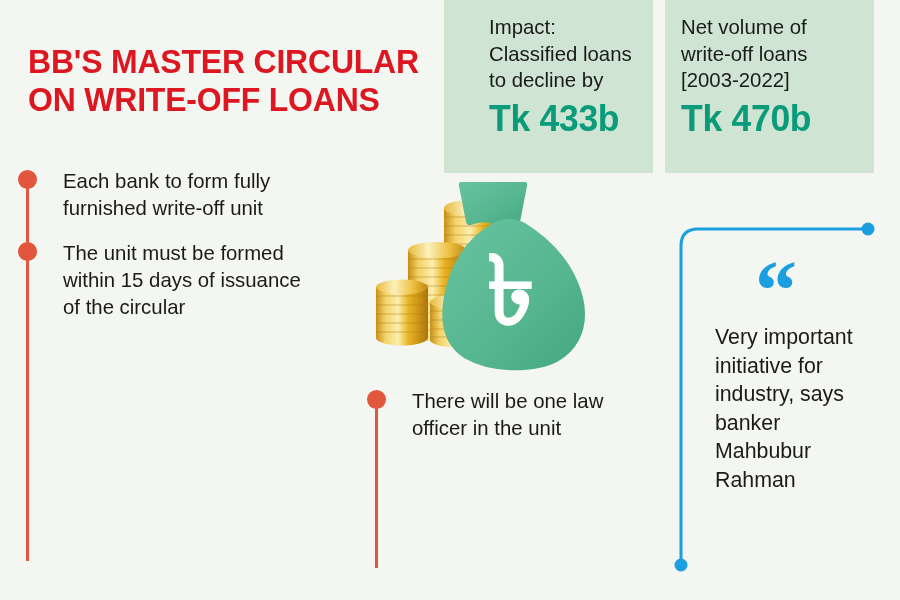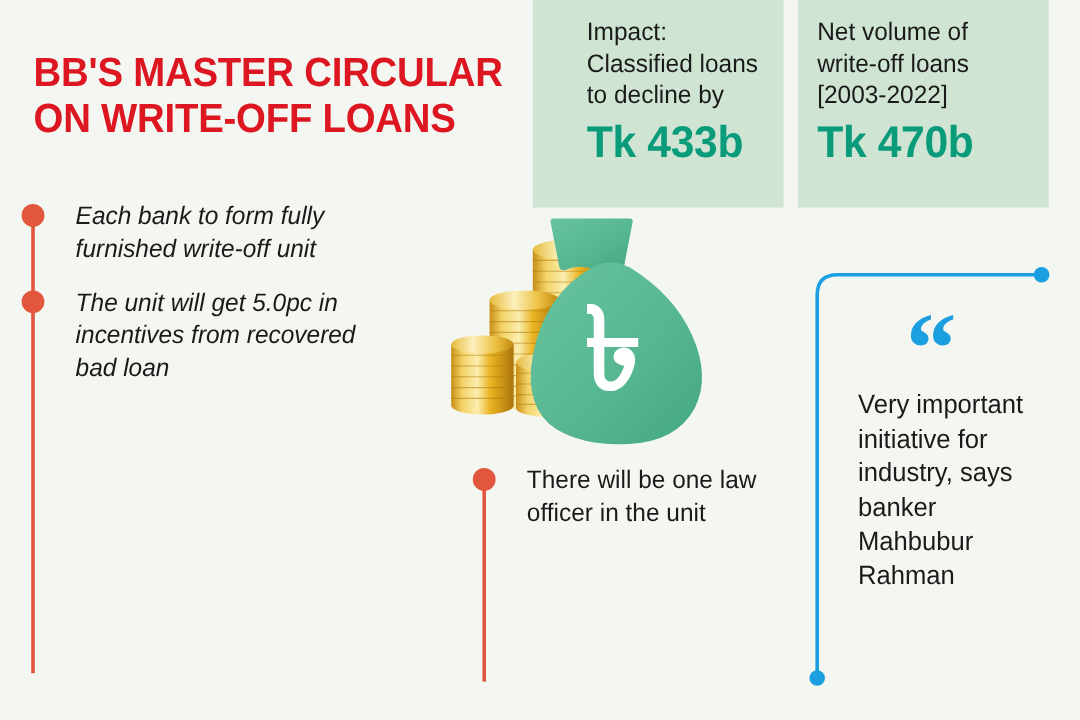--- a/index.html
+++ b/index.html
@@ -66,22 +66,22 @@
     font-size: 37px;
     line-height: 1.05;
     letter-spacing: -0.3px;
     transform: scaleX(0.96);
     transform-origin: left top;
     white-space: nowrap;
   }
 
   
   .bullet-col { position: absolute; }
-  #bullets-left { left: 18px; top: 168px; width: 350px; font-style: italic; }
-  #bullets-mid  { left: 394px; top: 388px; width: 290px; }
+  #bullets-left { left: 18px; top: 168px; width: 350px; }
+  #bullets-mid  { left: 367px; top: 388px; width: 290px; }
 
   .bullet-rail {
     position: absolute;
     left: 8px;
     top: 8px;
     width: 3px;
     background: #e1563c;
   }
   #bullets-left .bullet-rail { height: 385px; }
   #bullets-mid  .bullet-rail { height: 172px; }
@@ -185,30 +185,30 @@
     <div class="bullet-rail"></div>
 
     <div class="bullet-item">
       <span class="bullet-dot"></span>
       <div class="bullet-text">
         <span>Each bank to form fully</span>
         <span>furnished write-off unit</span>
       </div>
     </div>
 
-
-
     <div class="bullet-item">
       <span class="bullet-dot"></span>
       <div class="bullet-text">
-        <span>The unit will get 5.0pc in</span>
-        <span>incentives from recovered</span>
-        <span>bad loan</span>
+        <span>The unit must be formed</span>
+        <span>within 15 days of issuance</span>
+        <span>of the circular</span>
       </div>
     </div>
+
+
   </div>
 
   <div class="bullet-col" id="bullets-mid">
     <div class="bullet-rail"></div>
 
     <div class="bullet-item">
       <span class="bullet-dot"></span>
       <div class="bullet-text">
         <span>There will be one law</span>
         <span>officer in the unit</span>

